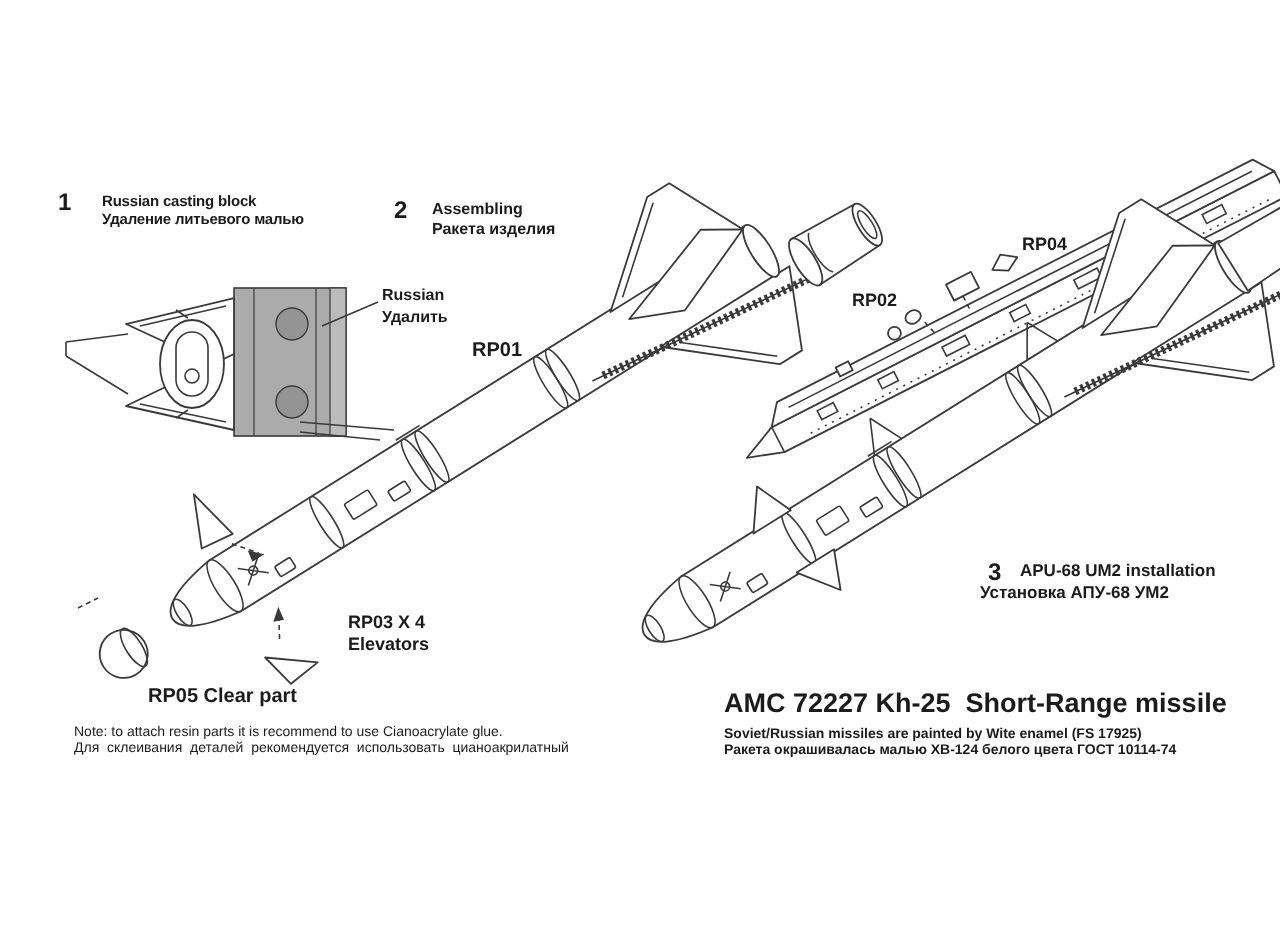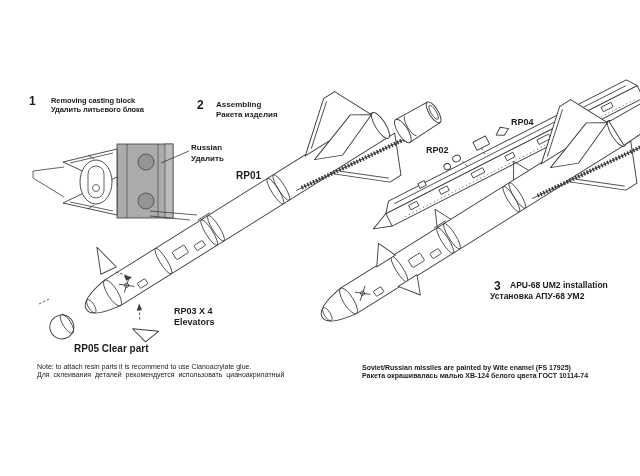--- a/index.html
+++ b/index.html
@@ -136,22 +136,22 @@
       <path class="w" d="M86,14 L100,33 L108,14 Z"></path>
       <path class="w" d="M352,-14 L390,-12.5 L390,12.5 L352,14 Z"></path>
       <ellipse class="w" cx="390" cy="0" rx="4.5" ry="12.5"></ellipse>
       <ellipse class="o" cx="390" cy="0" rx="2.6" ry="8.5"></ellipse>
       <path class="s" d="M240,-15 L250,-31 M258,-15 L250,-31"></path>
       <path class="s" d="M150,-15 L158,-32 M166,-15 L158,-32"></path>
     </g>
   </svg>
 
   <div class="label f-num" style="left:29px;top:95px">1</div>
-  <div class="label f-step1" style="left:51px;top:97px">Removing casting block</div>
-  <div class="label f-step1" style="left:51px;top:106px">Удалить литьевого блока</div>
+  <div class="label f-step1" style="left:51px;top:97px">Russian casting block</div>
+  <div class="label f-step1" style="left:51px;top:106px">Удаление литьевого малью</div>
 
   <div class="label f-num" style="left:197px;top:99px">2</div>
   <div class="label f-step2" style="left:216px;top:101px">Assembling</div>
   <div class="label f-step2" style="left:216px;top:111px">Ракета изделия</div>
 
   <div class="label f-remove" style="left:191px;top:144px">Russian</div>
   <div class="label f-remove" style="left:191px;top:155px">Удалить</div>
 
   <div class="label f-rp01" style="left:236px;top:171px">RP01</div>
   <div class="label f-rp" style="left:426px;top:146px">RP02</div>
@@ -160,16 +160,17 @@
   <div class="label f-rp" style="left:174px;top:318px">Elevators</div>
   <div class="label f-rp05" style="left:40px;top:344px">RP05 Clear part</div>
 
   <div class="label f-num" style="left:494px;top:280px">3</div>
   <div class="label f-step3" style="left:510px;top:281px">APU-68 UM2 installation</div>
   <div class="label f-step3" style="left:490px;top:292px">Установка АПУ-68 УМ2</div>
 
   <div class="label f-note" style="left:37px;top:363px">Note: to attach resin parts it is recommend to use Cianoacrylate glue.</div>
   <div class="label f-note" style="left:37px;top:371px">Для  склеивания  деталей  рекомендуется  использовать  цианоакрилатный</div>
 
+  <div class="label f-title" style="left:362px;top:345px">AMC 72227 Kh-25  Short-Range missile</div>
   <div class="label f-paint" style="left:362px;top:364px">Soviet/Russian missiles are painted by Wite enamel (FS 17925)</div>
   <div class="label f-paint" style="left:362px;top:372px">Ракета окрашивалась малью ХВ-124 белого цвета ГОСТ 10114-74</div>
 
 </div>
 
 </body></html>

